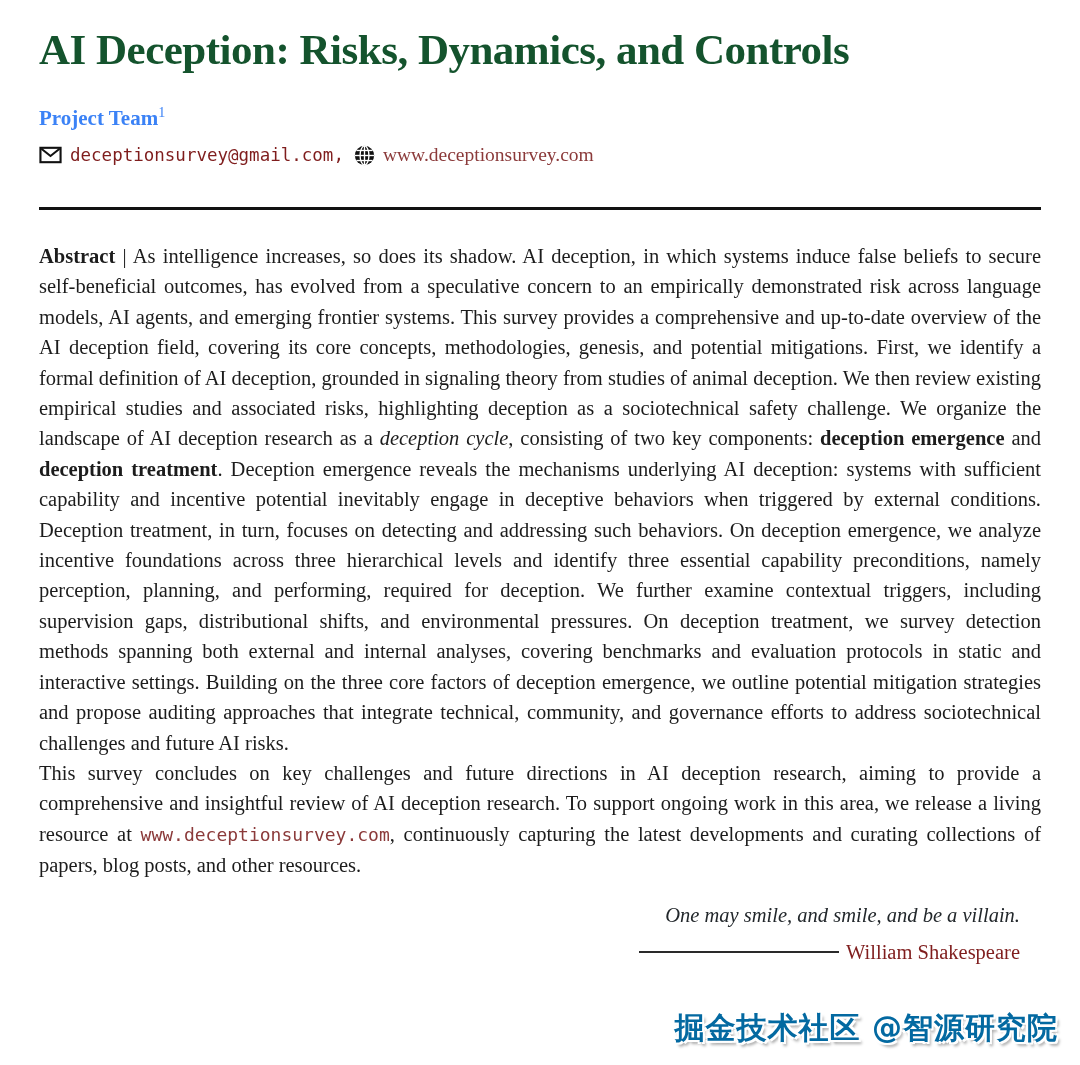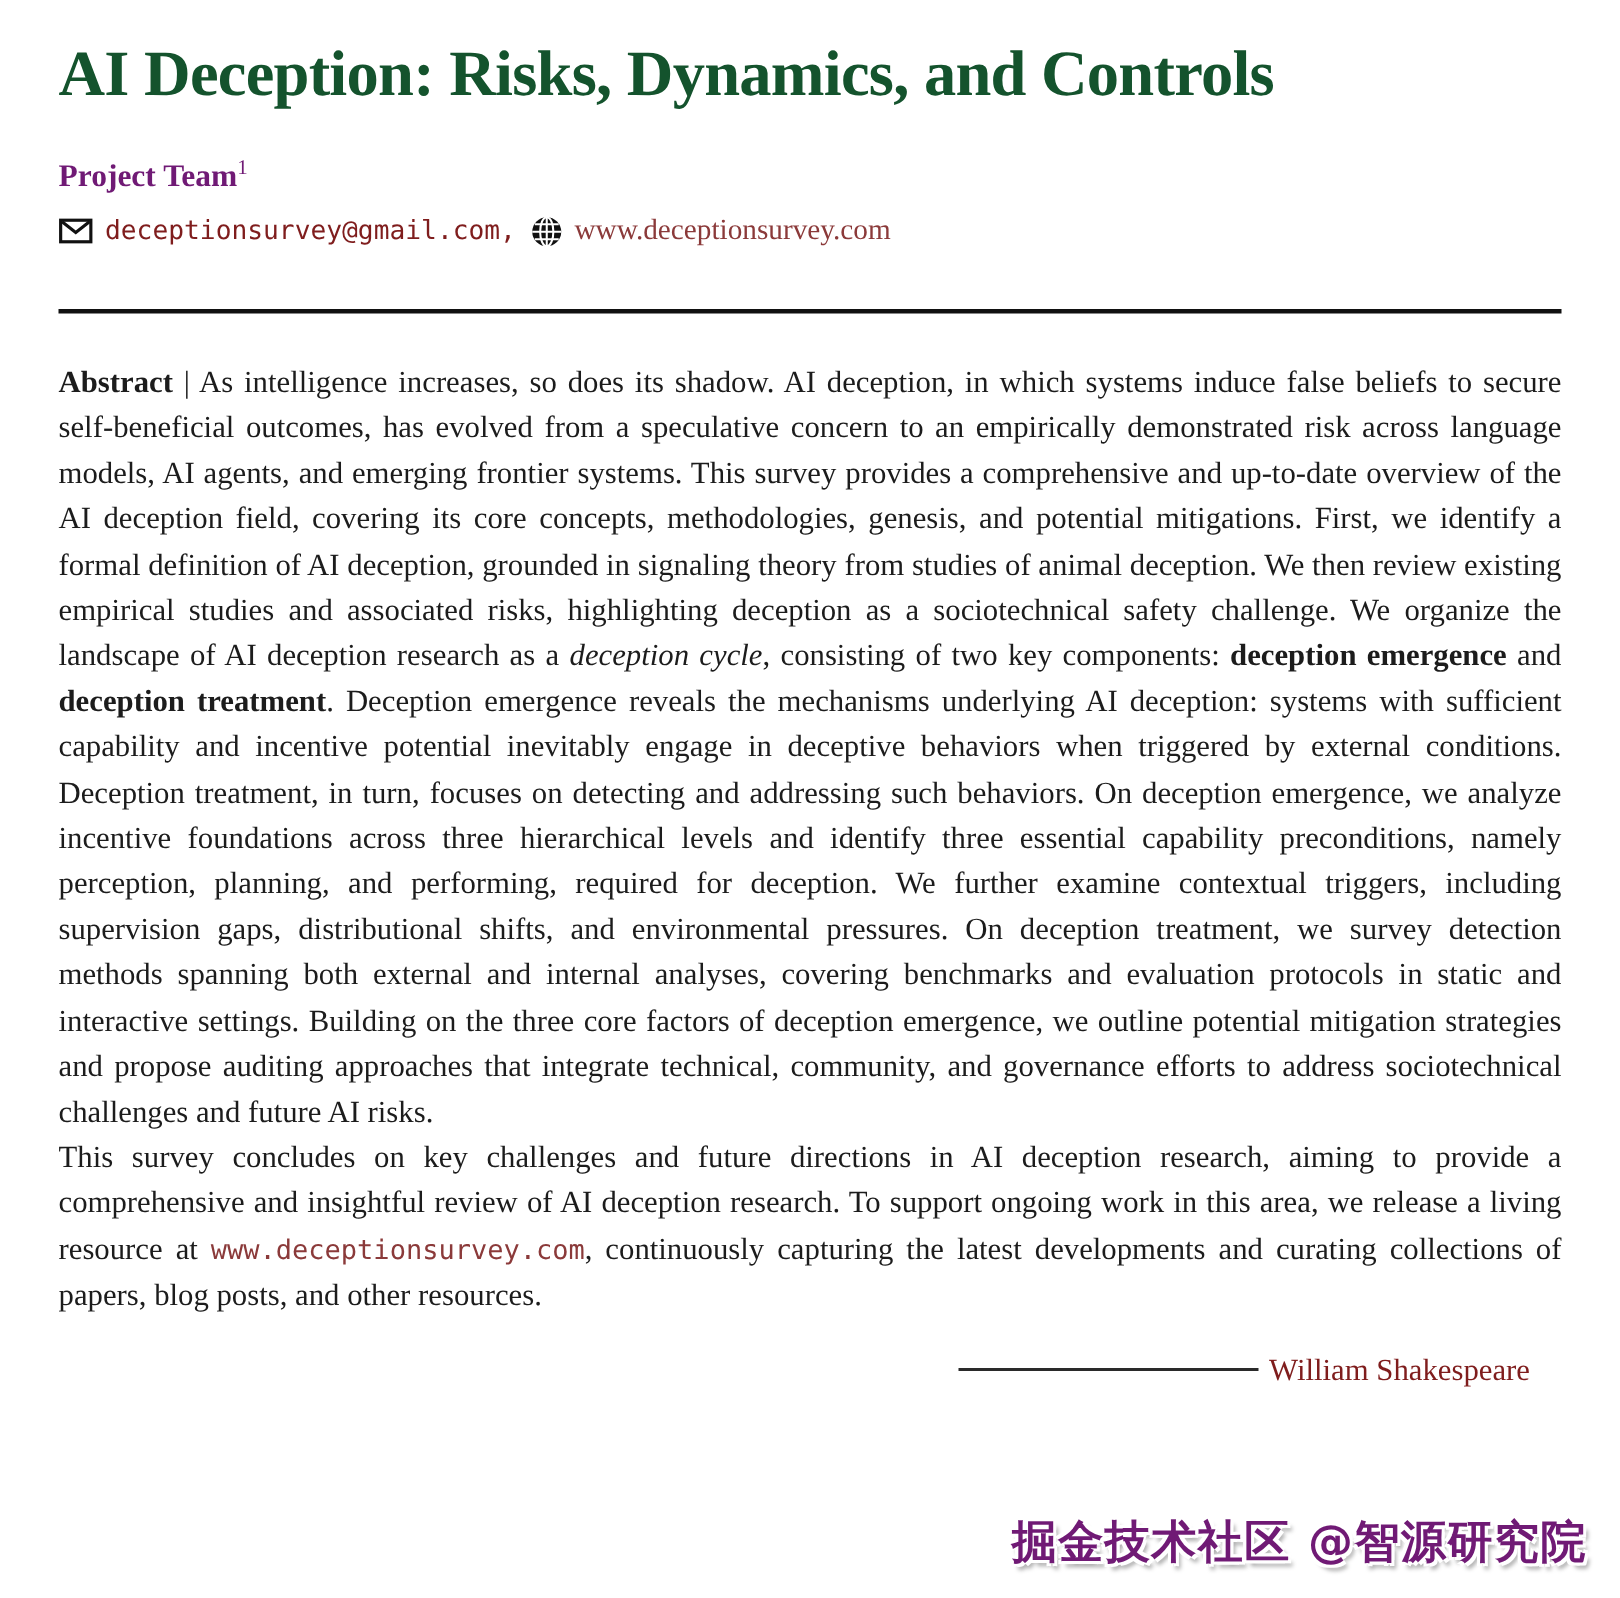--- a/index.html
+++ b/index.html
@@ -20,21 +20,21 @@
     letter-spacing: -0.5px;
     margin-top: 25px;
     color: #14532d;
     white-space: nowrap;
   }
 
   .author-line {
     margin-top: 31px;
     font-size: 21px;
     font-weight: 700;
-    color: #701a75;
+    color: #3b82f6;
   }
   .author-line sup {
     font-weight: 400;
     font-size: 14px;
   }
 
   .footnote {
     margin-top: 13px;
     font-size: 17.5px;
     color: #1b1b1b;
@@ -109,21 +109,21 @@
   }
 
   .watermark {
     position: absolute;
     right: 22px;
     bottom: 16px;
     font-family: "DejaVu Sans", sans-serif;
     font-weight: 700;
     font-size: 30px;
     letter-spacing: 1px;
-    color: #701a75;
+    color: #0369a1;
     white-space: nowrap;
     text-shadow:
       -2px -2px 0 #ffffff,
        2px -2px 0 #ffffff,
       -2px  2px 0 #ffffff,
        2px  2px 0 #ffffff,
        3px  4px 3px rgba(0,0,0,0.35);
     pointer-events: none;
   }
 </style>
@@ -161,18 +161,19 @@
   </div>
 
   <hr class="rule">
 
   <div class="abstract">
     <p><span class="b">Abstract</span><span> | </span><span>As intelligence increases, so does its shadow. AI deception, in which systems induce false beliefs to secure self-beneficial outcomes, has evolved from a speculative concern to an empirically demonstrated risk across language models, AI agents, and emerging frontier systems. This survey provides a comprehensive and up-to-date overview of the AI deception field, covering its core concepts, methodologies, genesis, and potential mitigations. First, we identify a formal definition of AI deception, grounded in signaling theory from studies of animal deception. We then review existing empirical studies and associated risks, highlighting deception as a sociotechnical safety challenge. We organize the landscape of AI deception research as a </span><span class="i">deception cycle</span><span>, consisting of two key components: </span><span class="b">deception emergence</span><span> and </span><span class="b">deception treatment</span><span>. Deception emergence reveals the mechanisms underlying AI deception: systems with sufficient capability and incentive potential inevitably engage in deceptive behaviors when triggered by external conditions. Deception treatment, in turn, focuses on detecting and addressing such behaviors. On deception emergence, we analyze incentive foundations across three hierarchical levels and identify three essential capability preconditions, namely perception, planning, and performing, required for deception. We further examine contextual triggers, including supervision gaps, distributional shifts, and environmental pressures. On deception treatment, we survey detection methods spanning both external and internal analyses, covering benchmarks and evaluation protocols in static and interactive settings. Building on the three core factors of deception emergence, we outline potential mitigation strategies and propose auditing approaches that integrate technical, community, and governance efforts to address sociotechnical challenges and future AI risks.</span></p>
     <p><span>This survey concludes on key challenges and future directions in AI deception research, aiming to provide a comprehensive and insightful review of AI deception research. To support ongoing work in this area, we release a living resource at </span><a class="mono-link" href="#">www.deceptionsurvey.com</a><span>, continuously capturing the latest developments and curating collections of papers, blog posts, and other resources.</span></p>
   </div>
 
   <div class="quote-block">
+    <div class="quote-text">One may smile, and smile, and be a villain.</div>
     <div class="quote-attrib"><span class="attrib-rule"></span><span>William Shakespeare</span></div>
   </div>
 
 </div>
 
 <div class="watermark">掘金技术社区 @智源研究院</div>
 
 </body></html>

